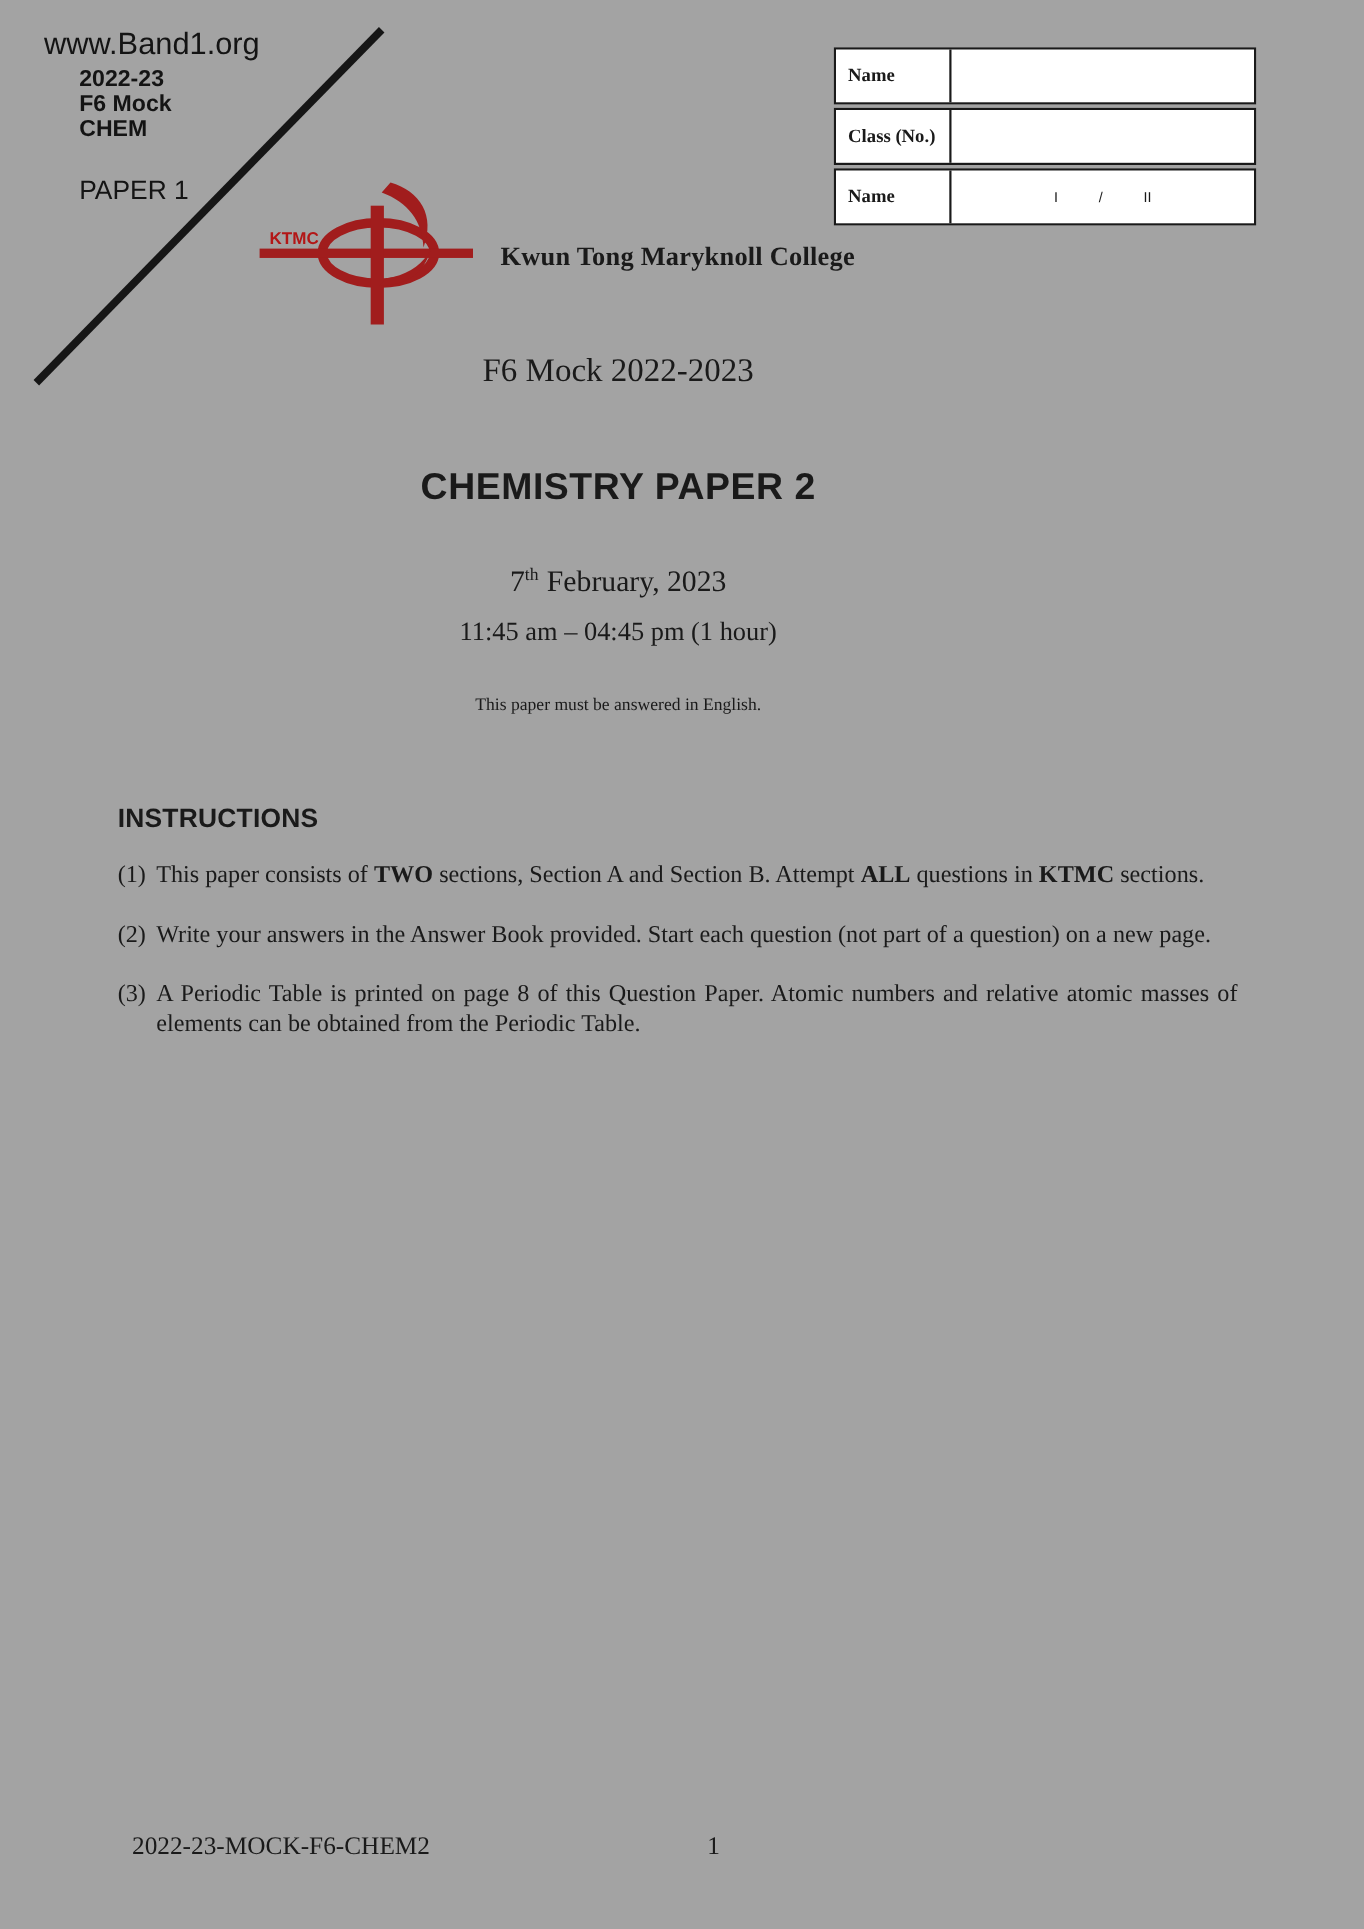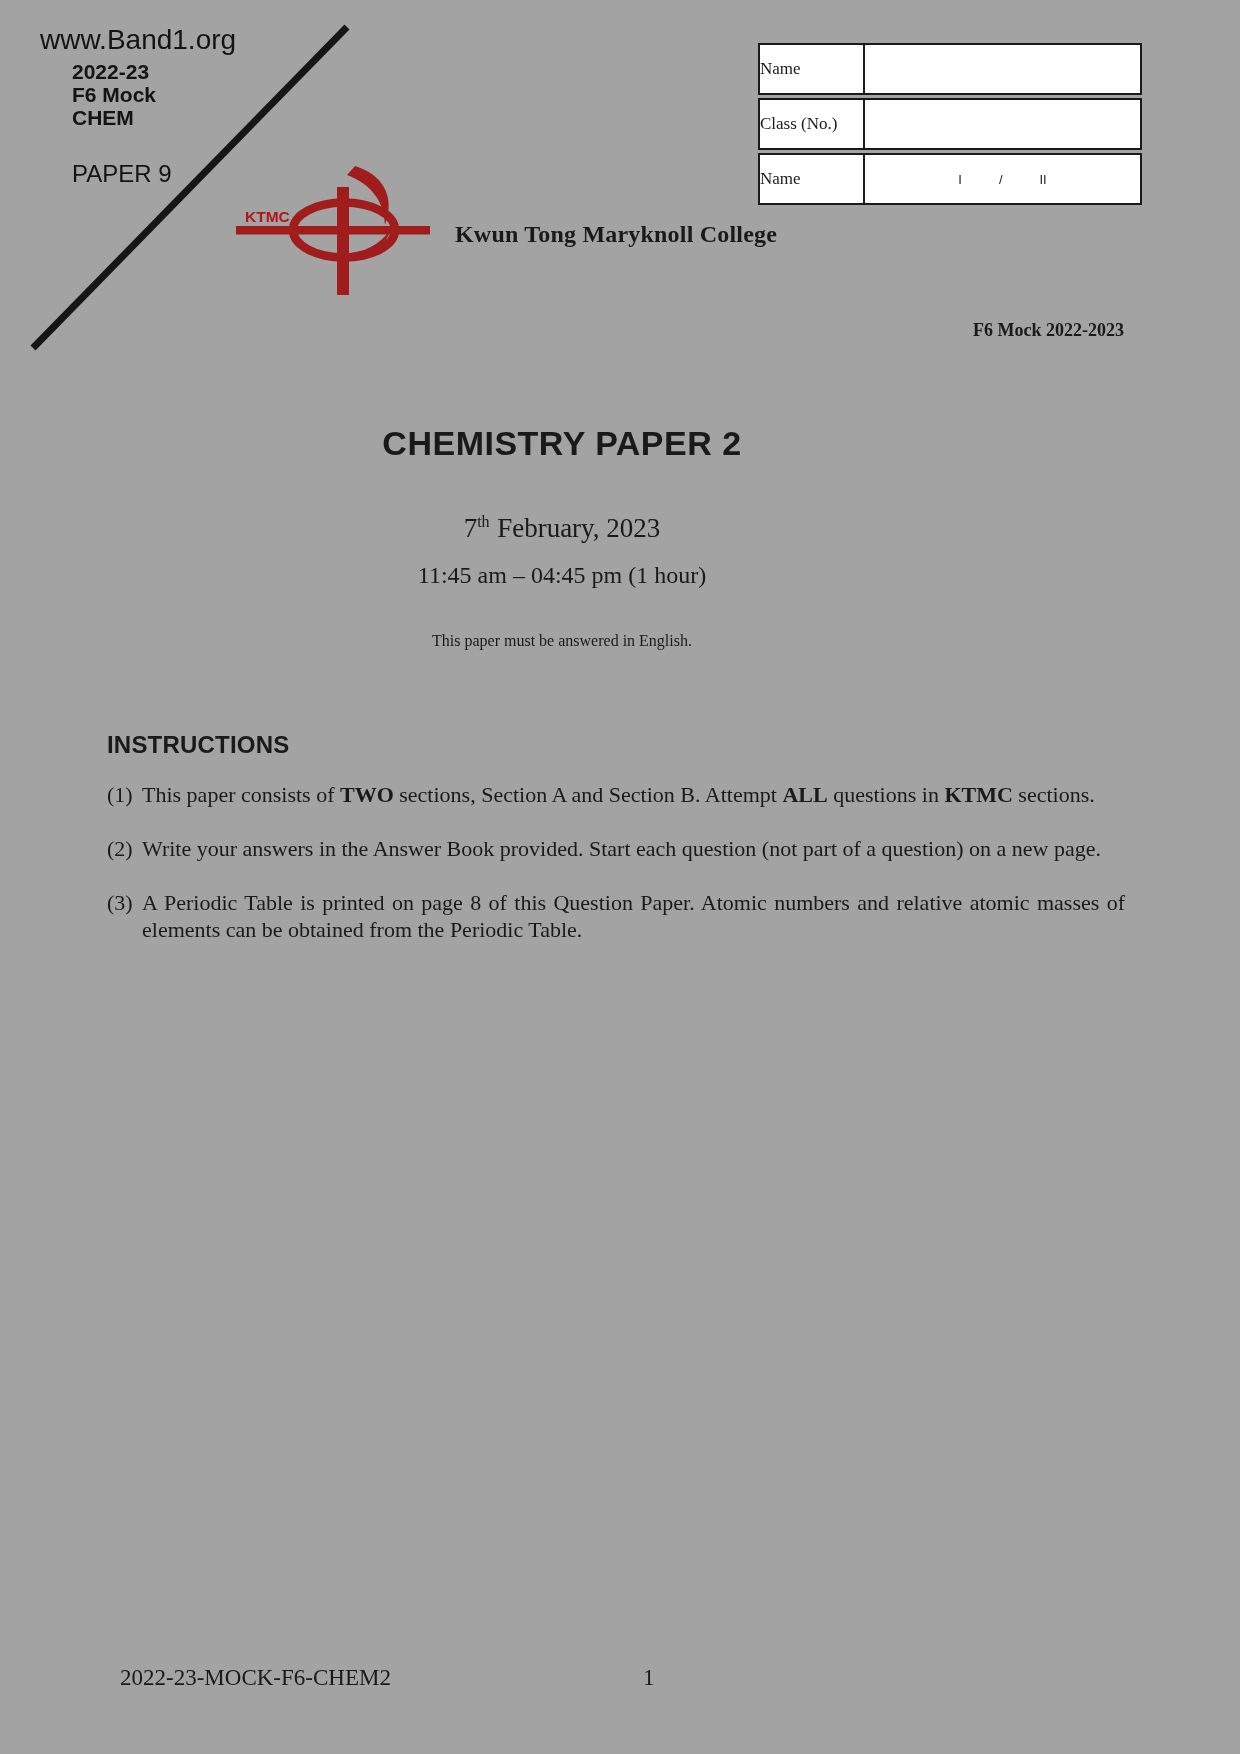--- a/index.html
+++ b/index.html
@@ -31,38 +31,38 @@
   .slash-svg{position:absolute;left:20px;top:20px;}
 
   
   .cand-table{position:absolute;left:758px;top:43px;width:384px;}
   .cand-row{
     display:flex;height:52px;margin-bottom:3px;
     border:2.5px solid #1a1a1a;box-sizing:border-box;background:#fff;
   }
   .cand-label{
     width:105px;flex:none;border-right:2.5px solid #1a1a1a;
-    display:flex;align-items:center;
-    font-weight:normal;font-size:17px;box-sizing:border-box;
+    display:flex;align-items:center;padding-left:11px;
+    font-weight:bold;font-size:17px;box-sizing:border-box;
   }
   .cand-value{
     flex:1;display:flex;align-items:center;justify-content:center;gap:37px;
     font-family:"Liberation Sans", sans-serif;font-size:13px;color:#1a1a1a;
   }
 
   
   .logo-svg{position:absolute;left:233px;top:153px;}
   .college-name{
     position:absolute;left:455px;top:221px;
     font-weight:bold;font-size:24px;letter-spacing:0.2px;
   }
 
   
   .center-col{position:absolute;left:0;top:0;width:1124px;height:100%;text-align:center;pointer-events:none;}
-  .mock-title{position:absolute;top:320px;width:100%;font-weight:bold;font-size:18px;text-align:right;}
+  .mock-title{position:absolute;top:320px;width:100%;font-weight:normal;font-size:30px;}
   .subject-title{
     position:absolute;top:424px;width:100%;
     font-family:"Liberation Sans", sans-serif;font-weight:bold;font-size:34px;letter-spacing:0.5px;
   }
   .date-line{position:absolute;top:513px;width:100%;font-size:27px;}
   .date-line sup{font-size:16px;}
   .date-rest{margin-left:0.28em;}
   .time-line{position:absolute;top:562px;width:100%;font-size:24px;}
   .lang-notice{position:absolute;top:632px;width:100%;font-size:16px;}
 
@@ -84,21 +84,21 @@
 <body>
 
 <div class="page">
 
   <div class="watermark">www.Band1.org</div>
   <div class="corner-code">
     <div>2022-23</div>
     <div>F6 Mock</div>
     <div>CHEM</div>
   </div>
-  <div class="paper-label">PAPER 9</div>
+  <div class="paper-label">PAPER 1</div>
 
   <svg class="slash-svg" width="340" height="340" viewBox="0 0 340 340">
     <line x1="327" y1="7" x2="13" y2="328" stroke="#161616" stroke-width="7"></line>
   </svg>
 
   <div class="cand-table">
     <div class="cand-row">
       <div class="cand-label">Name</div>
       <div class="cand-value"></div>
     </div>

